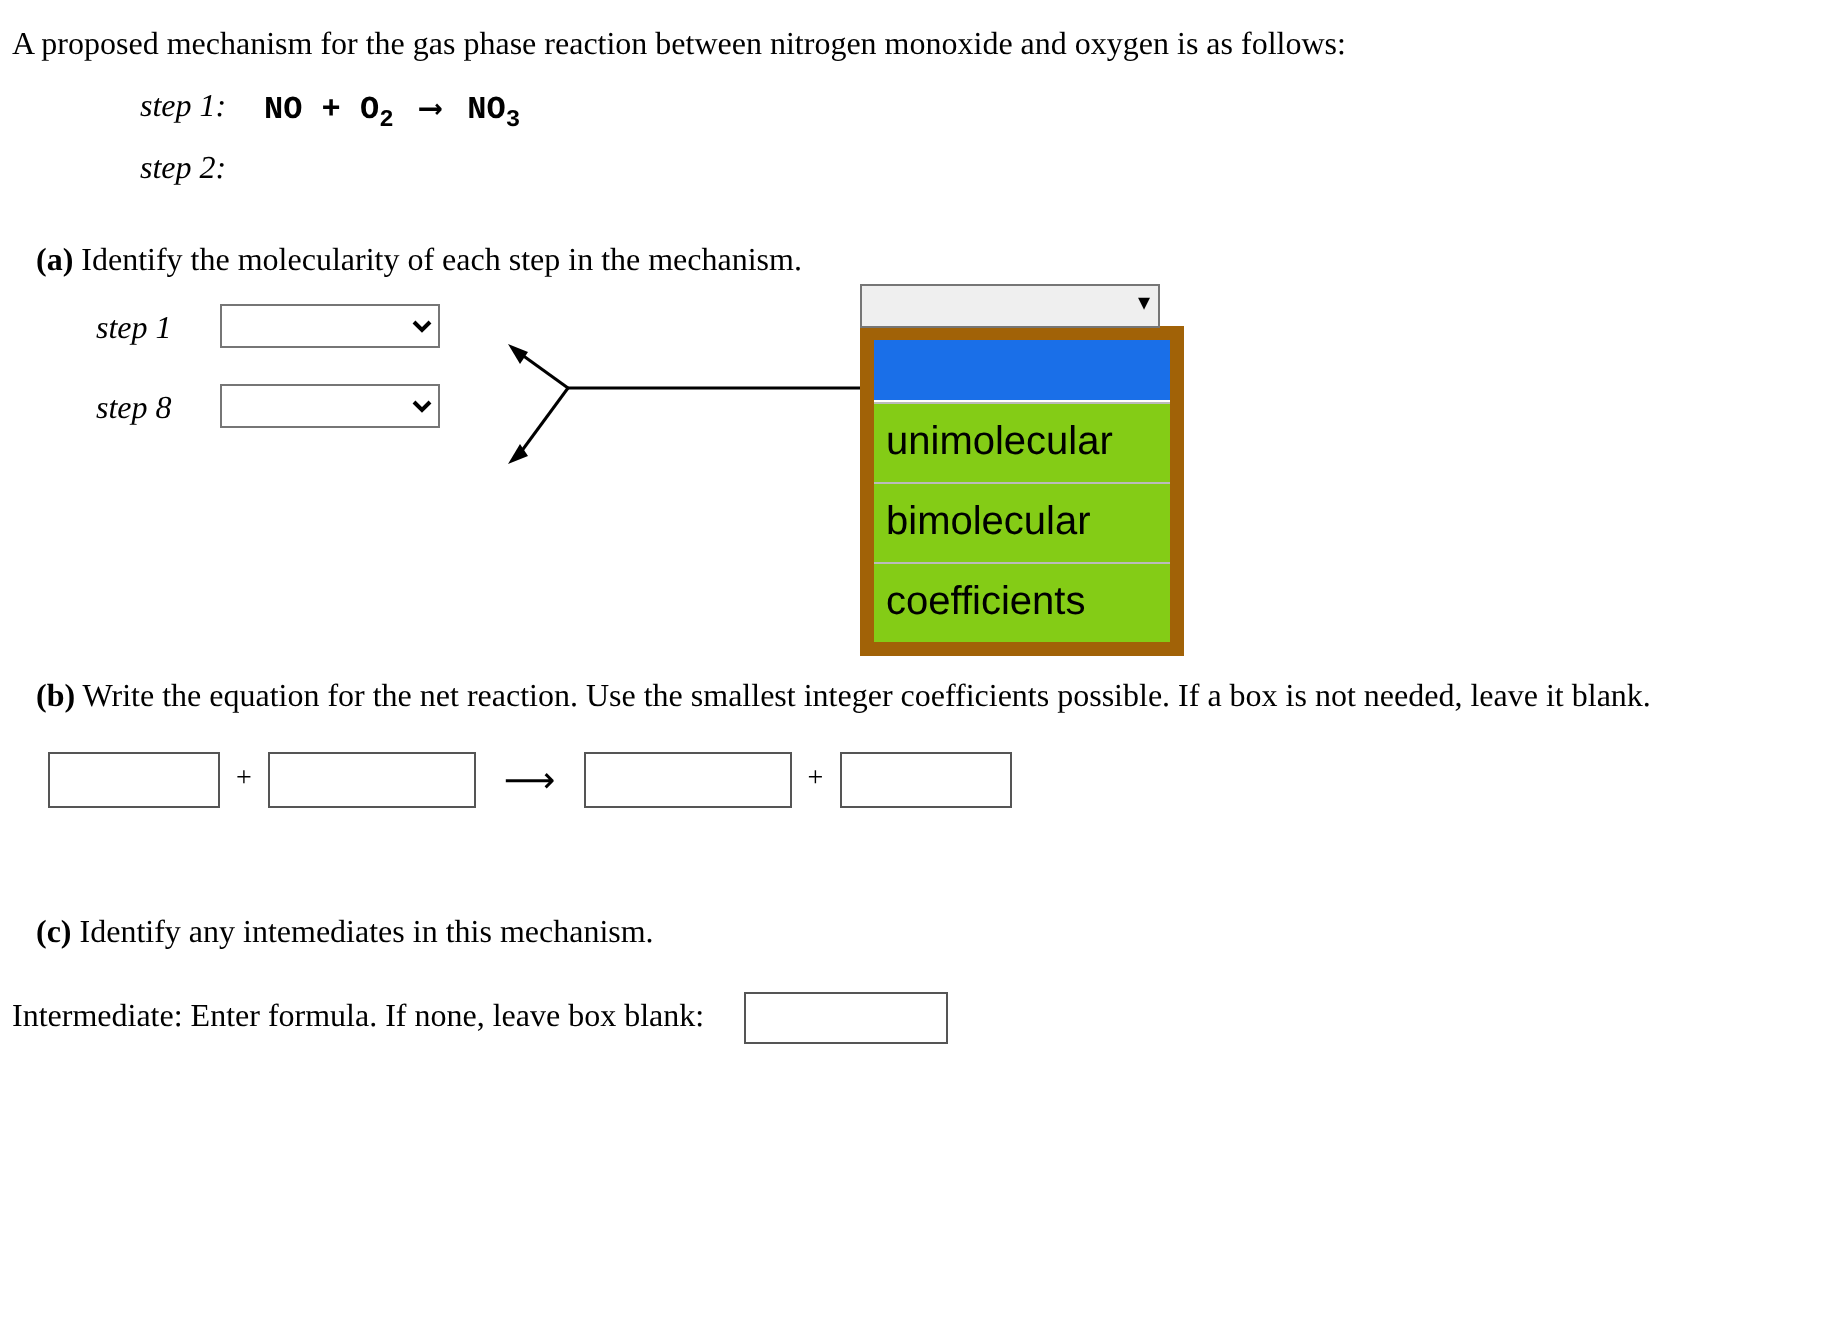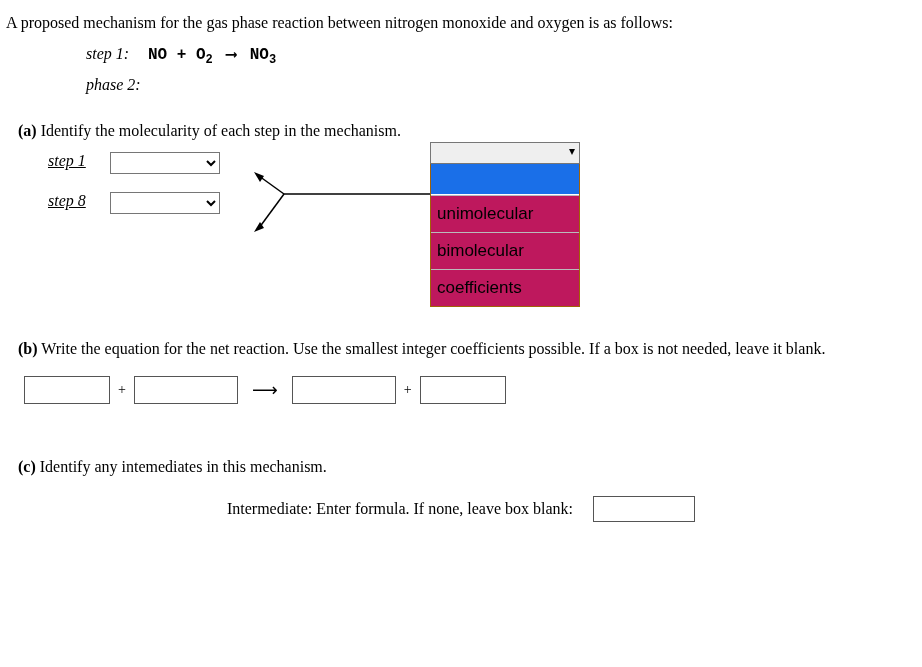--- a/index.html
+++ b/index.html
@@ -1,64 +1,64 @@
 <!DOCTYPE html>
 <html><head>
   <meta charset="utf-8">
   <style>
     body { font-family: "Times New Roman", serif; font-size: 16px; color: #000; margin: 0; padding: 14px 6px; width: 922px; box-sizing: border-box; background: #fff; }
     .intro { }
     .steps { margin: 0 0 20px 64px; }
-    .step-row { display: flex; align-items: center; margin: 12px 16px; }
+    .step-row { display: flex; align-items: center; margin: 12px 0; }
     .step-label { font-style: italic; width: 62px; }
     .eq { font-family: Liberation Mono, monospace; }
     .eq .b { font-weight: bold; }
     sub { font-size: 0.75em; vertical-align: sub; line-height: 0; }
     .arrow { display: inline-block; margin: 0 4px; }
     .part { margin: 28px 0 8px 12px; }
     .part-label { font-weight: bold; }
     .molec-area { position: relative; margin-top: 12px; min-height: 160px; }
-    .mrow { display: flex; align-items: flex-start; margin: 8px 0 18px 42px; text-decoration: underline; }
+    .mrow { display: flex; align-items: flex-end; margin: 8px 0 18px 42px; }
     .mrow .mlbl { font-style: italic; width: 62px; }
     select.small { height: 22px; font-size: 13px; min-width: 110px; background: #fff; border: 1px solid #767676; }
     
     .dd-wrap { position: absolute; left: 424px; top: -10px; }
     .dd-toggle { width: 148px; height: 20px; border: 1px solid #767676; background: #efefef; position: relative; }
     .dd-toggle::after { content: "▾"; position: absolute; right: 4px; top: 1px; font-size: 12px; }
-    .dd-list { width: 148px; border: 1px solid #a16207; margin-top: -1px; background: #be185d; font-family: Arial, sans-serif; font-size: 17px; }
+    .dd-list { width: 148px; border: 7px solid #a16207; margin-top: -1px; background: #84cc16; font-family: Arial, sans-serif; font-size: 20px; }
     .dd-item { padding: 8px 6px; border-top: 1px solid #bbb; cursor: pointer; }
     .dd-item:first-child { border-top: none; }
     .dd-item.hl { background: #1a6fe8; color: #fff; min-height: 14px; border-bottom: 1px solid #fff; }
     
     .ptr { position: absolute; left: 248px; top: 20px; pointer-events: none; }
     
     .eqline { display: flex; align-items: center; margin: 18px 0 0 18px; gap: 6px; }
     .ibox { border: 1px solid #555; height: 28px; width: 86px; font-size: 14px; padding: 0 4px; box-sizing: border-box; }
     .ibox.w { width: 104px; }
     .plus { font-size: 14px; margin: 0 2px; }
     .eqarrow { margin: 0 8px; font-size: 18px; }
     .cbox { border: 1px solid #555; height: 26px; width: 102px; padding: 0 4px; box-sizing: border-box; }
-    .intermed { display: flex; align-items: center; gap: 20px; margin-top: 20px; justify-content: center; }
+    .intermed { display: flex; align-items: center; gap: 20px; margin-top: 20px; }
   </style>
 </head>
 <body>
 
 <div class="intro">A proposed mechanism for the gas phase reaction between nitrogen monoxide and oxygen is as follows:</div>
 
 <div class="steps">
   <div class="step-row">
     <span class="step-label">step 1:</span>
     <span class="eq">
       <span class="b">NO + O</span><sub class="b">2</sub>
       <span class="b arrow">⟶</span>
       <span class="b">NO</span><sub class="b">3</sub>
     </span>
   </div>
   <div class="step-row">
-    <span class="step-label">phase 2:</span>
+    <span class="step-label">step 2:</span>
   </div>
 </div>
 
 <div class="part">
   <span class="part-label">(a)</span>
   <span>Identify the molecularity of each step in the mechanism.</span>
 </div>
 <div class="molec-area">
   <div class="mrow">
     <span class="mlbl">step 1</span>

